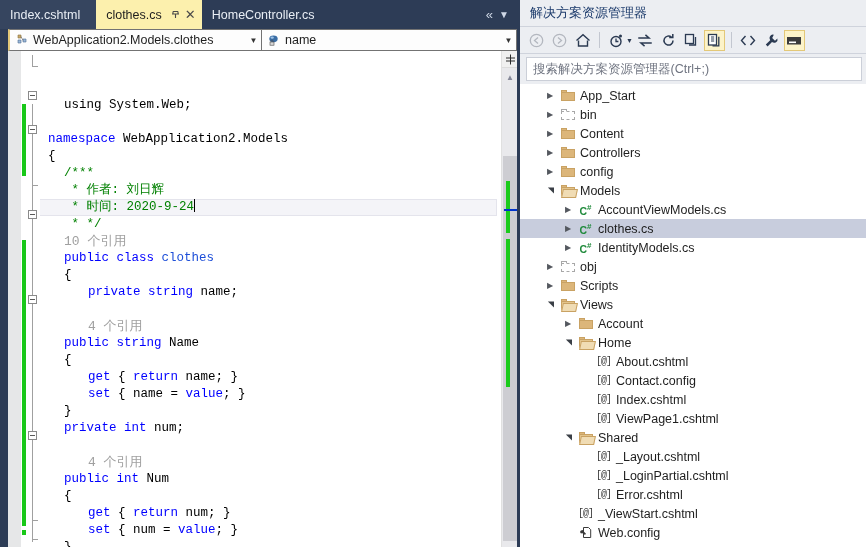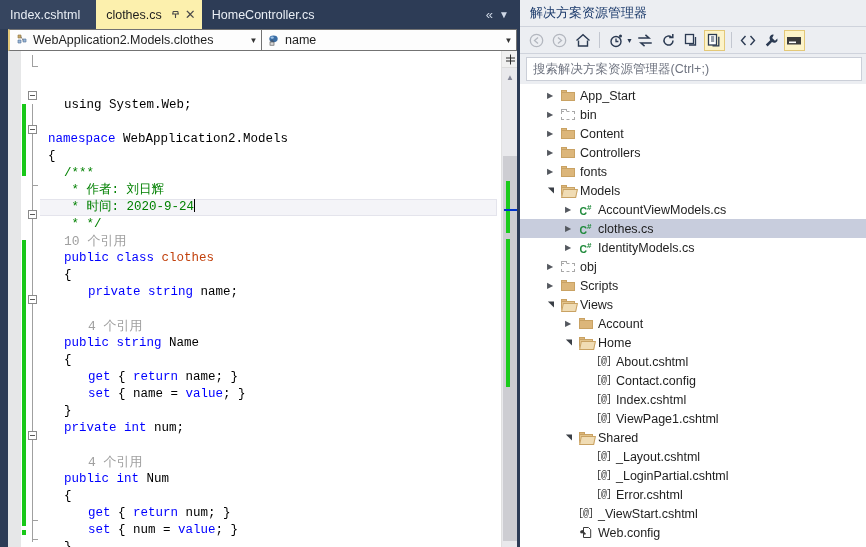--- a/index.html
+++ b/index.html
@@ -135,21 +135,21 @@
     font-size: 12.5px;
     line-height: 17px;
     color: #000000;
     padding-top: 2px;
     overflow: hidden;
     white-space: pre;
     margin-top: 44px;
   }
   .code-line { height: 17px; line-height: 17px; white-space: pre; position: relative; }
   .kw   { color: #0000ff; }
-  .typ  { color: #c2410c; }
+  .typ  { color: #1d4ed8; }
   .cmt  { color: #008000; }
   .lens { color: #a0a0a0; font-size: 13px; }
   .plain{ color: #000000; }
   #current-line-box {
     position: absolute; left: -32px; right: 4px;
     height: 17px;
     border: 1px solid #e4e4ec;
     background: #f4f4f8;
     z-index: 0;
   }
@@ -523,21 +523,21 @@
         </div>
         <div class="tree-row">
           <span style="display: inline-block; width: 22px;"></span>
           <span class="tw">▶</span>
           <span class="ti">
             <span class="folder">
               <span class="tab-top"></span>
               <span class="body"></span>
             </span>
           </span>
-          <span class="tl">fonts</span>
+          <span class="tl">config</span>
         </div>
         <div class="tree-row">
           <span style="display: inline-block; width: 22px;"></span>
           <span class="tw expanded" style="transform: rotate(-90deg);">◢</span>
           <span class="ti">
             <span class="folder open">
               <span class="tab-top"></span>
               <span class="body"></span>
             </span>
           </span>

